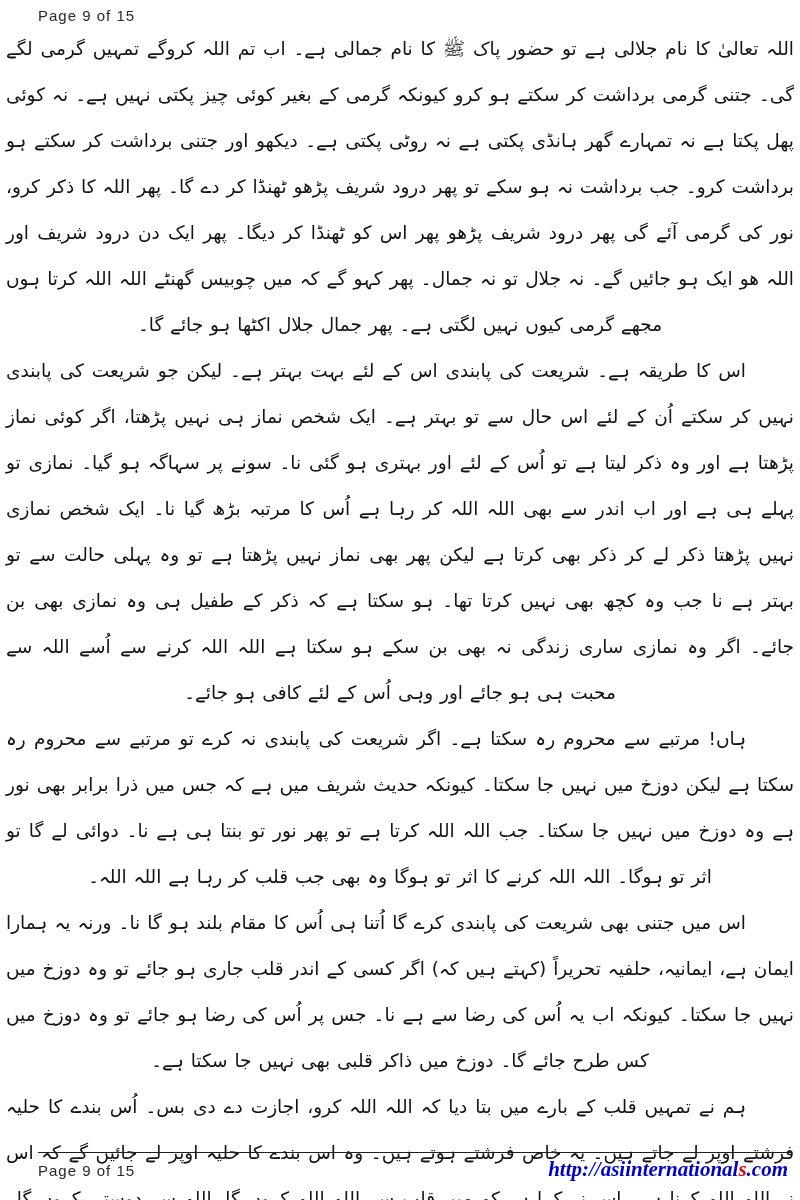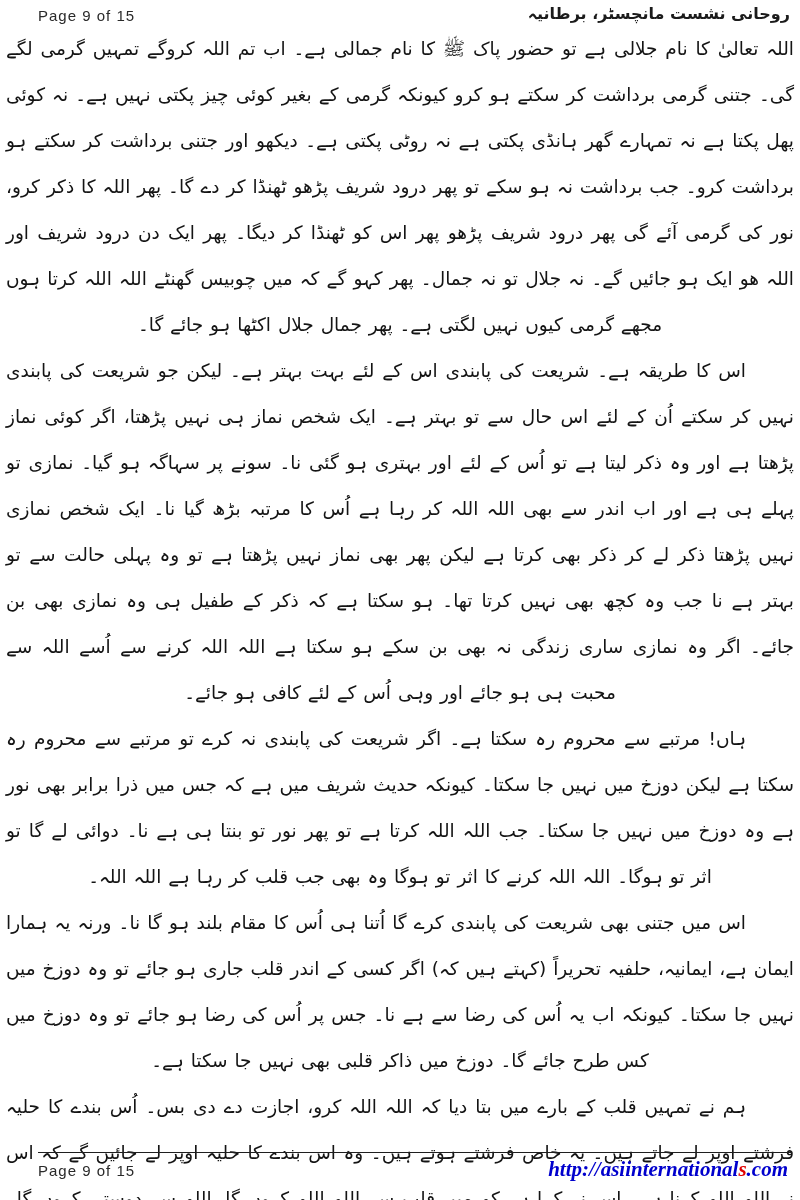--- a/index.html
+++ b/index.html
@@ -80,21 +80,20 @@
   }
   .footer .url .accent { color: #e00000; }
 </style>
 </head>
 <body>
 
 <div class="page">
 
   <div class="header">
     <span class="page-num">Page 9 of 15</span>
-    <span class="title-urdu" dir="rtl">روحانی نشست مانچسٹر، برطانیہ</span>
   </div>
 
   <div class="body-text">
     <p class="para center-last">اللہ تعالیٰ کا نام جلالی ہے تو حضور پاک ﷺ کا نام جمالی ہے۔ اب تم اللہ کروگے تمہیں گرمی لگے گی۔ جتنی گرمی برداشت کر سکتے ہو کرو کیونکہ گرمی کے بغیر کوئی چیز پکتی نہیں ہے۔ نہ کوئی پھل پکتا ہے نہ تمہارے گھر ہانڈی پکتی ہے نہ روٹی پکتی ہے۔ دیکھو اور جتنی برداشت کر سکتے ہو برداشت کرو۔ جب برداشت نہ ہو سکے تو پھر درود شریف پڑھو ٹھنڈا کر دے گا۔ پھر اللہ کا ذکر کرو، نور کی گرمی آئے گی پھر درود شریف پڑھو پھر اس کو ٹھنڈا کر دیگا۔ پھر ایک دن درود شریف اور اللہ ھو ایک ہو جائیں گے۔ نہ جلال تو نہ جمال۔ پھر کہو گے کہ میں چوبیس گھنٹے اللہ اللہ کرتا ہوں مجھے گرمی کیوں نہیں لگتی ہے۔ پھر جمال جلال اکٹھا ہو جائے گا۔</p>
     <p class="para indent center-last">اس کا طریقہ ہے۔ شریعت کی پابندی اس کے لئے بہت بہتر ہے۔ لیکن جو شریعت کی پابندی نہیں کر سکتے اُن کے لئے اس حال سے تو بہتر ہے۔ ایک شخص نماز ہی نہیں پڑھتا، اگر کوئی نماز پڑھتا ہے اور وہ ذکر لیتا ہے تو اُس کے لئے اور بہتری ہو گئی نا۔ سونے پر سہاگہ ہو گیا۔ نمازی تو پہلے ہی ہے اور اب اندر سے بھی اللہ اللہ کر رہا ہے اُس کا مرتبہ بڑھ گیا نا۔ ایک شخص نمازی نہیں پڑھتا ذکر لے کر ذکر بھی کرتا ہے لیکن پھر بھی نماز نہیں پڑھتا ہے تو وہ پہلی حالت سے تو بہتر ہے نا جب وہ کچھ بھی نہیں کرتا تھا۔ ہو سکتا ہے کہ ذکر کے طفیل ہی وہ نمازی بھی بن جائے۔ اگر وہ نمازی ساری زندگی نہ بھی بن سکے ہو سکتا ہے اللہ اللہ کرنے سے اُسے اللہ سے محبت ہی ہو جائے اور وہی اُس کے لئے کافی ہو جائے۔</p>
     <p class="para indent center-last">ہاں! مرتبے سے محروم رہ سکتا ہے۔ اگر شریعت کی پابندی نہ کرے تو مرتبے سے محروم رہ سکتا ہے لیکن دوزخ میں نہیں جا سکتا۔ کیونکہ حدیث شریف میں ہے کہ جس میں ذرا برابر بھی نور ہے وہ دوزخ میں نہیں جا سکتا۔ جب اللہ اللہ کرتا ہے تو پھر نور تو بنتا ہی ہے نا۔ دوائی لے گا تو اثر تو ہوگا۔ اللہ اللہ کرنے کا اثر تو ہوگا وہ بھی جب قلب کر رہا ہے اللہ اللہ۔</p>
     <p class="para indent center-last">اس میں جتنی بھی شریعت کی پابندی کرے گا اُتنا ہی اُس کا مقام بلند ہو گا نا۔ ورنہ یہ ہمارا ایمان ہے، ایمانیہ، حلفیہ تحریراً (کہتے ہیں کہ) اگر کسی کے اندر قلب جاری ہو جائے تو وہ دوزخ میں نہیں جا سکتا۔ کیونکہ اب یہ اُس کی رضا سے ہے نا۔ جس پر اُس کی رضا ہو جائے تو وہ دوزخ میں کس طرح جائے گا۔ دوزخ میں ذاکر قلبی بھی نہیں جا سکتا ہے۔</p>
     <p class="para indent center-last">ہم نے تمہیں قلب کے بارے میں بتا دیا کہ اللہ اللہ کرو، اجازت دے دی بس۔ اُس بندے کا حلیہ فرشتے اوپر لے جاتے ہیں۔ یہ خاص فرشتے ہوتے ہیں۔ وہ اس بندے کا حلیہ اوپر لے جائیں گے کہ اس نے اللہ اللہ کرنا ہے۔ اس نے کہا ہے کہ میں قلب سے اللہ اللہ کروں گا، اللہ سے دوستی کروں گا۔ فلاں آدمی نے اس کو راستہ بتایا ہے۔ اس نے آگے اقرار کیا ہے۔ آیا اس کو منظور کیا جاتا ہے یا نہیں؟ (جس کو ذکر قلب دینا ہوتا ہے) بیت المعمور میں اُس کی روح کو لے جاتے ہیں، اُس کو پتہ نہیں ہوتا ہے۔ بیت المعمور کی مخلوق سے اللہ خود بات کرتا ہے۔ وہ دیکھ نہیں سکتے لیکن بات کرتے ہیں۔</p>
 
   </div>

